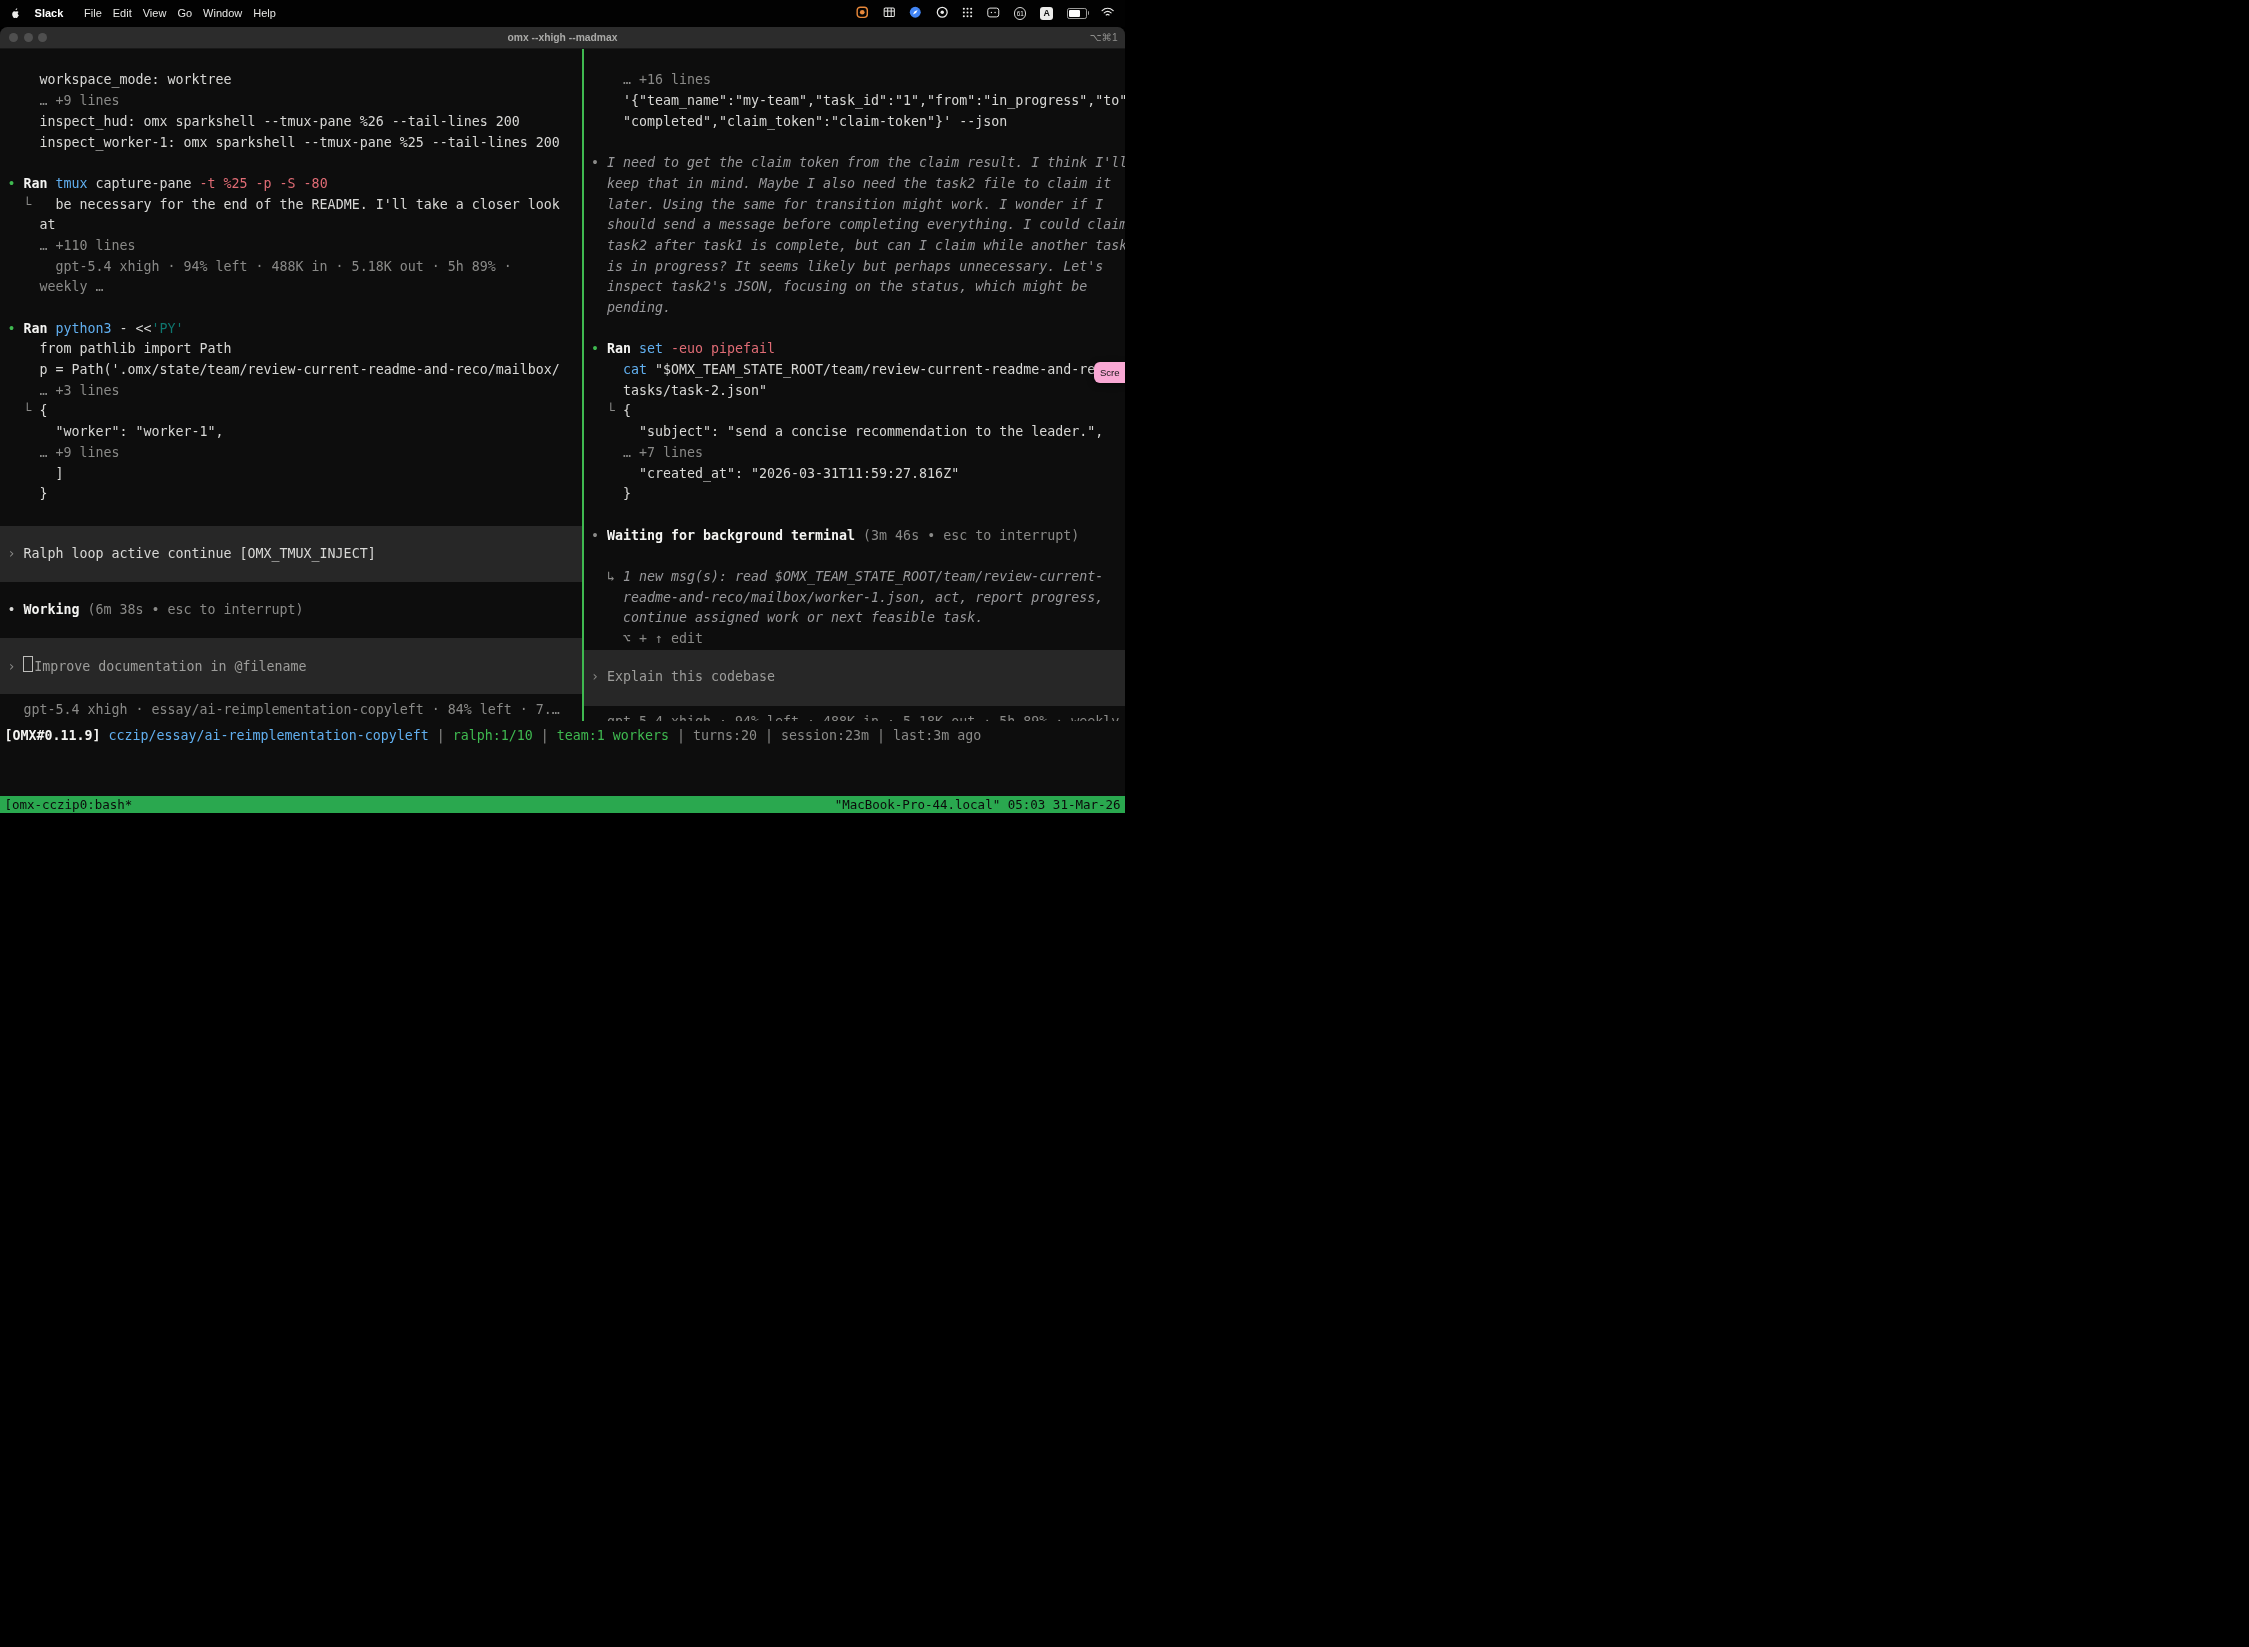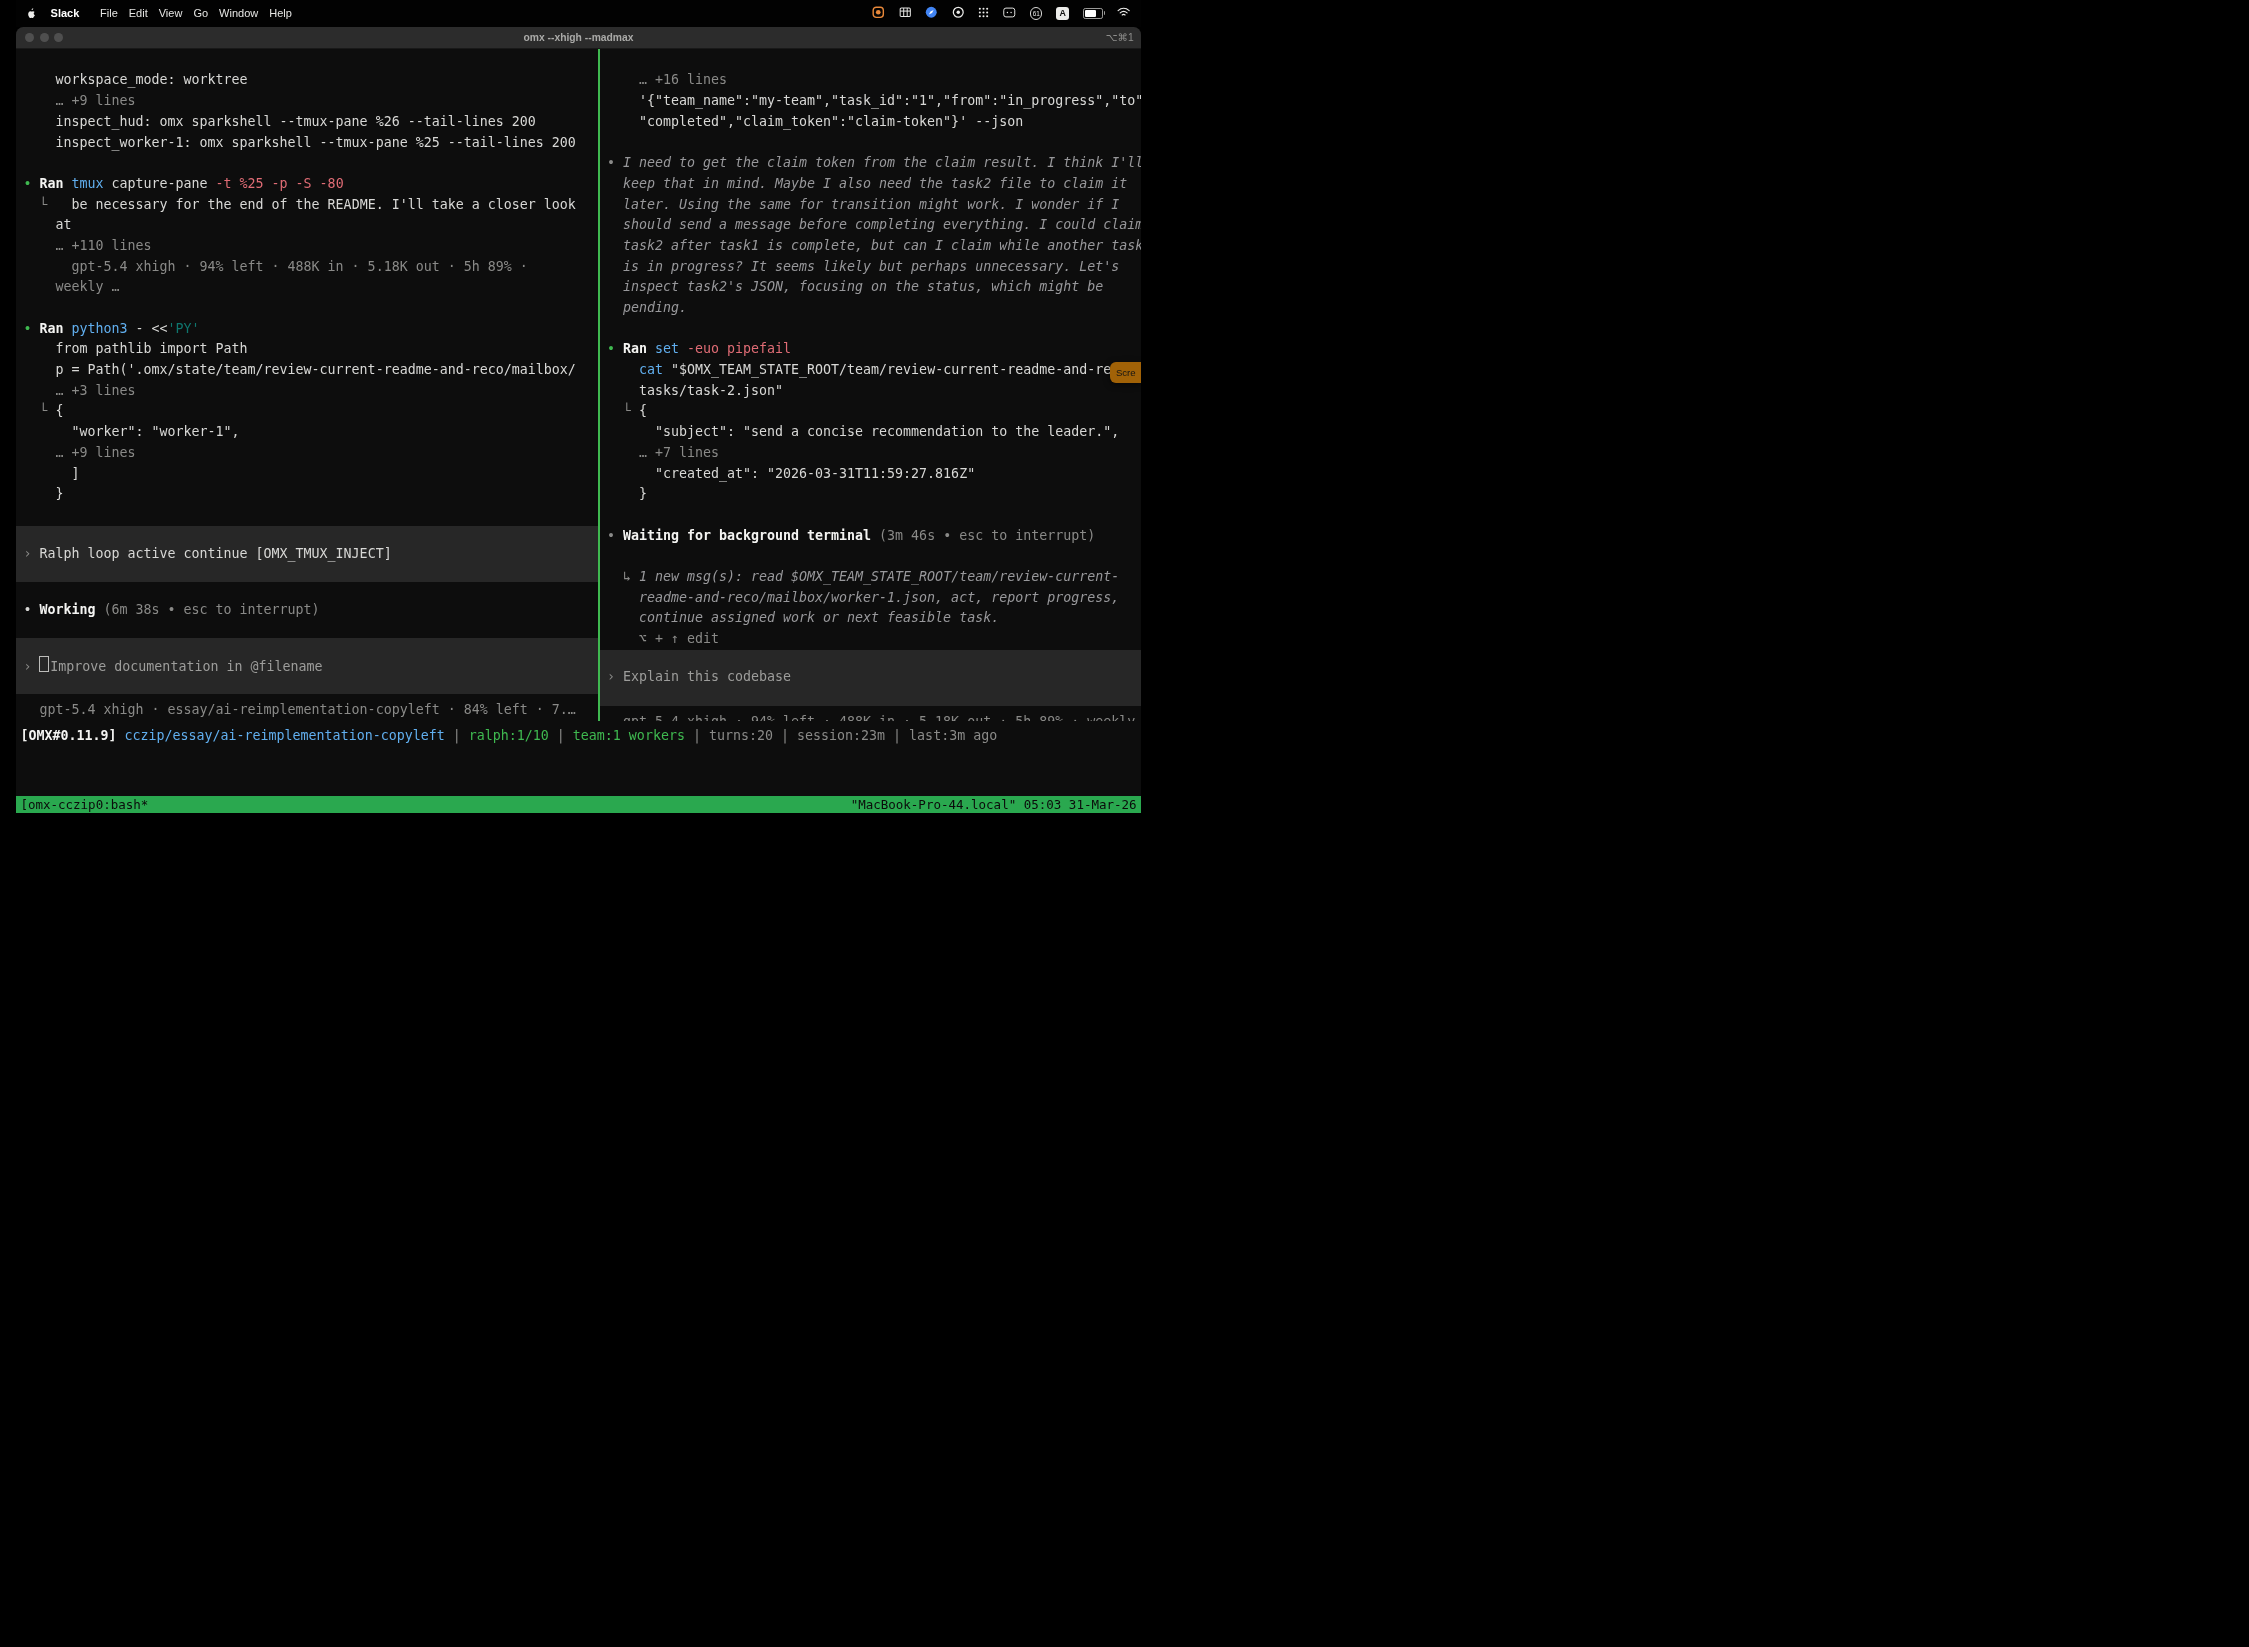--- a/index.html
+++ b/index.html
@@ -1,16 +1,16 @@
 <!DOCTYPE html>
 <html style="font-size:11.8px"><head>
 <meta charset="utf-8">
 <style>
   html,body{margin:0;padding:0;background:#000;font-family:"Liberation Sans",sans-serif;}
-  #screen{width:1125px;height:824px;position:relative;overflow:hidden;background:#000;padding-left:16px;}
+  #screen{width:1125px;height:824px;position:relative;overflow:hidden;background:#000;}
 
   
   .menubar{height:26.6px;background:#020202;display:flex;align-items:center;padding:0 10.3px;color:#ededeb;font-size:11px;}
   .apple{display:flex;align-items:center;}
   .menubar .app{font-weight:bold;margin-left:13.3px;color:#fff;}
   .menu-items{display:flex;gap:11px;margin-left:20.7px;}
   .menu-item{color:#e6e6e4;}
   .status-icons{margin-left:auto;display:flex;gap:14px;align-items:center;}
   .circle-badge{width:12.5px;height:12.5px;border:1.1px solid #d8d8d6;border-radius:50%;color:#ececea;font-size:6.3px;display:flex;align-items:center;justify-content:center;box-sizing:border-box;}
   .a-badge{width:12.5px;height:12.5px;background:#ececea;border-radius:3px;color:#111;font-weight:bold;font-size:8.9px;display:flex;align-items:center;justify-content:center;}
@@ -53,21 +53,21 @@
 
   
   .omx-area{height:75px;background:#0d0d0d;font-family:"DejaVu Sans Mono",monospace;font-size:13.3px;padding-top:5.9px;box-sizing:border-box;}
   .omx-area .line{padding:0 4.4px;}
 
   
   .tmuxbar{height:17.7px;background:#2aa84f;color:#0b0b0b;display:flex;justify-content:space-between;align-items:center;padding:0 4.4px;font-family:"DejaVu Sans Mono",monospace;font-size:12.5px;}
   .bottom-strip{height:9.6px;background:#000;}
 
   
-  .shot-popup{position:absolute;right:0;top:362px;width:31px;height:21.4px;background:#a16207;border-radius:5.9px 0 0 5.9px;color:#141414;font-size:9.6px;display:flex;align-items:center;padding-left:5.9px;box-shadow:0 1.5px 5.9px rgba(0,0,0,.6);overflow:hidden;box-sizing:border-box;}
+  .shot-popup{position:absolute;right:0;top:362px;width:31px;height:21.4px;background:#f9a8d4;border-radius:5.9px 0 0 5.9px;color:#141414;font-size:9.6px;display:flex;align-items:center;padding-left:5.9px;box-shadow:0 1.5px 5.9px rgba(0,0,0,.6);overflow:hidden;box-sizing:border-box;}
 </style>
 </head>
 <body>
 
 <div id="screen" data-name="screen">
 
   <div class="menubar" data-name="macos-menu-bar">
     <span class="apple" data-name="apple-menu-icon">
       <svg width="11" height="12.5" viewBox="0 0 16 17" fill="#ededeb">
           <path d="M11.6 13.4c-.5 1.1-1 2.1-1.8 2.1-.7 0-1-.5-1.9-.5s-1.2.5-1.9.5c-.8 0-1.4-1-1.9-2.1C3 11.1 2.8 8.3 4 6.9c.6-.8 1.5-1.3 2.4-1.3.7 0 1.4.5 1.9.5.4 0 1.2-.6 2-.5.7 0 1.6.3 2.2 1.2-1.9 1.2-1.6 3.9.4 4.7-.3.7-.6 1.2-1.3 1.9zM9.9 3c.4-.5.7-1.2.6-1.9-.6 0-1.3.4-1.7.9-.4.4-.7 1.1-.6 1.8.6.1 1.3-.3 1.7-.8z"></path>

